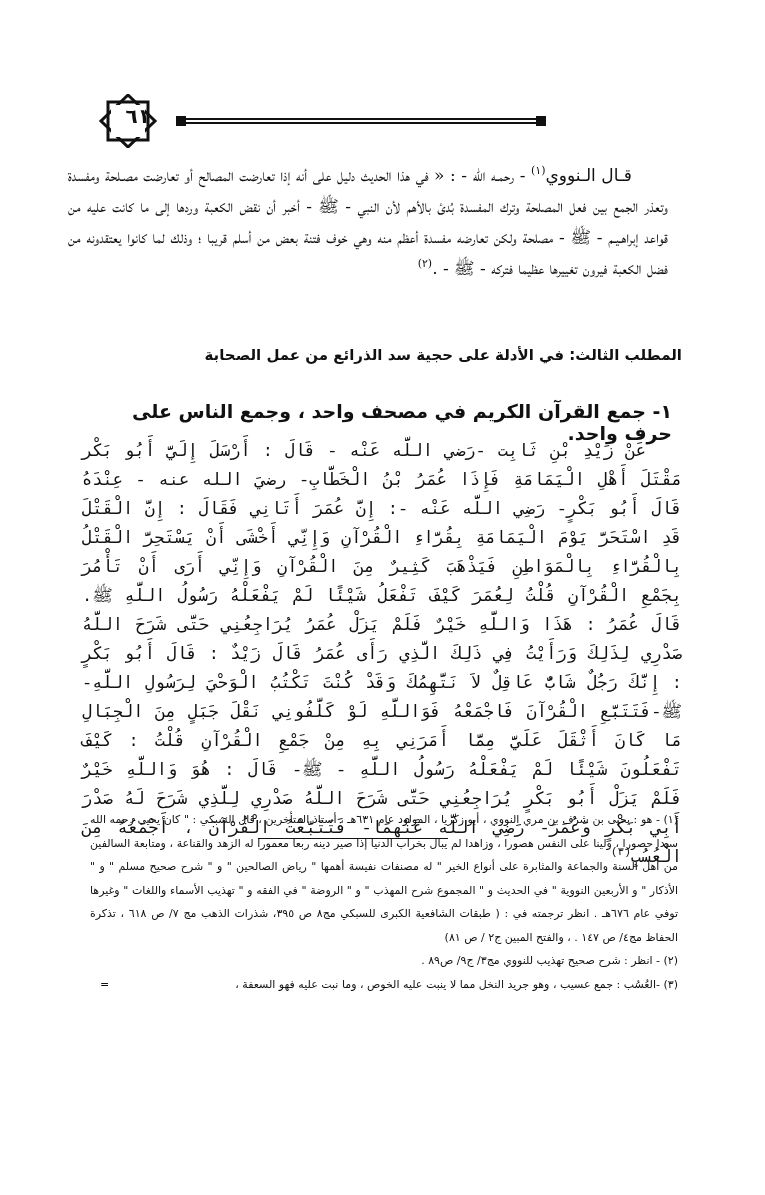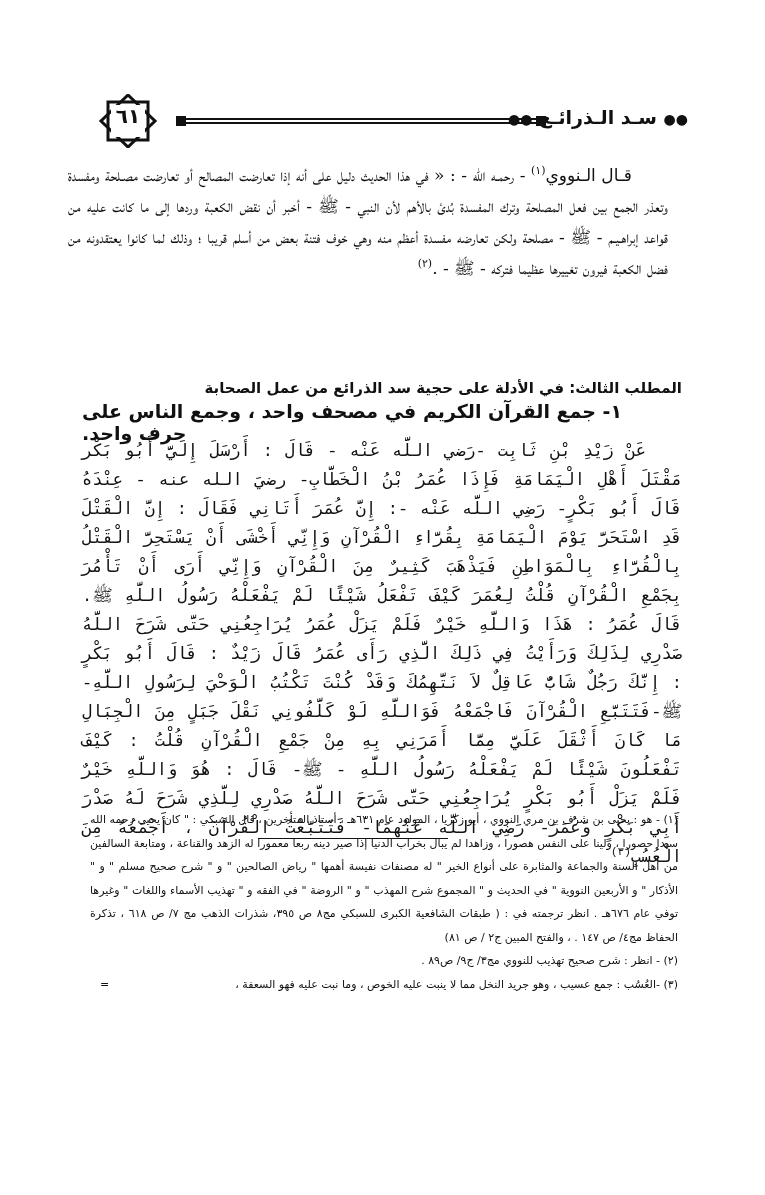--- a/index.html
+++ b/index.html
@@ -7,21 +7,21 @@
     width: 765px; height: 1195px; position: relative; overflow: hidden;
     font-family: "DejaVu Sans", sans-serif; color: #111;
   }
   .page { position: absolute; left: 0; top: 0; width: 765px; height: 1195px; }
 
   
   .header { position: absolute; top: 94px; left: 88px; width: 600px; height: 54px; }
   .ornament { position: absolute; left: 0; top: 0; width: 80px; height: 54px; }
   .ornament svg { width: 80px; height: 54px; }
   .page-num {
-    position: absolute; left: 18px; top: 10px; width: 44px; text-align: center;
+    position: absolute; left: 18px; top: 10px; width: 44px; text-align: right;
     font-size: 20px; font-weight: bold; direction: rtl;
   }
   .rule {
     position: absolute; left: 88px; top: 22px; width: 370px; height: 10px;
   }
   .rule .bar-left, .rule .bar-right {
     position: absolute; top: 0; width: 10px; height: 10px; background: #111;
   }
   .rule .bar-left { left: 0; }
   .rule .bar-right { right: 0; }
@@ -35,25 +35,25 @@
 
   
   .body-text {
     position: absolute; left: 68px; width: 600px; direction: rtl; text-align: justify;
     font-family: "DejaVu Serif", serif; font-size: 17px; line-height: 31px;
   }
   .para1 { top: 160px; text-indent: 36px; }
   .sup { font-size: 11px; vertical-align: super; line-height: 0; }
 
   .section-heading {
-    position: absolute; left: 82px; width: 600px; top: 379px; direction: rtl; text-align: right;
+    position: absolute; left: 82px; width: 600px; top: 346px; direction: rtl; text-align: right;
     font-family: "DejaVu Sans", sans-serif; font-size: 15px; font-weight: bold;
   }
   .sub-heading {
-    position: absolute; left: 82px; width: 590px; top: 400px; direction: rtl; text-align: left;
+    position: absolute; left: 82px; width: 590px; top: 400px; direction: rtl; text-align: right;
     font-family: "DejaVu Sans", sans-serif; font-size: 19px; font-weight: bold; padding-right: 10px;
   }
   .hadith {
     position: absolute; left: 82px; width: 600px; top: 437px; direction: rtl; text-align: justify;
     font-family: Liberation Mono, monospace; font-size: 17px; line-height: 29px; text-indent: 36px;
   }
 
   .footnote-rule {
     position: absolute; left: 258px; top: 838px; width: 190px; height: 1px; background: #111;
   }
@@ -83,25 +83,20 @@
       <div class="page-num">٦١</div>
     </div>
 
     <div class="rule">
       <span class="bar-left"></span>
       <span class="line1"></span>
       <span class="line2"></span>
       <span class="bar-right"></span>
     </div>
 
-    <div class="running-title">
-      <span class="dots">●●</span>
-      <span>سـد الـذرائـع</span>
-      <span class="dots">●●</span>
-    </div>
   </div>
 
   <div class="body-text para1">
     <span>قـال الـنووي</span><span class="sup">(١)</span><span> - رحمـه الله - : « في هذا الحديث دليل على أنه إذا تعارضت المصالح أو تعارضت مصـلحة ومفسدة وتعذر الجمع بين فعل المصلحة وترك المفسدة بُدئ بالأهم لأن النبي - ﷺ - أخبر أن نقض الكعبة وردها إلى ما كانت عليه من قواعد إبراهـيـم - ﷺ - مصلحة ولكن تعارضه مفسدة أعظم منه وهي خوف فتنة بعض من أسلم قريبا ؛ وذلك لما كانوا يعتقدونه من فضل الكعبة فيرون تغييرها عظيما فتركه - ﷺ - .</span><span class="sup">(٢)</span>
   </div>
 
   <div class="section-heading">المطلب الثالث: في الأدلة على حجية سد الذرائع من عمل الصحابة</div>
 
   <div class="sub-heading">١- جمع القرآن الكريم في مصحف واحد ، وجمع الناس على حرف واحد.</div>
 

